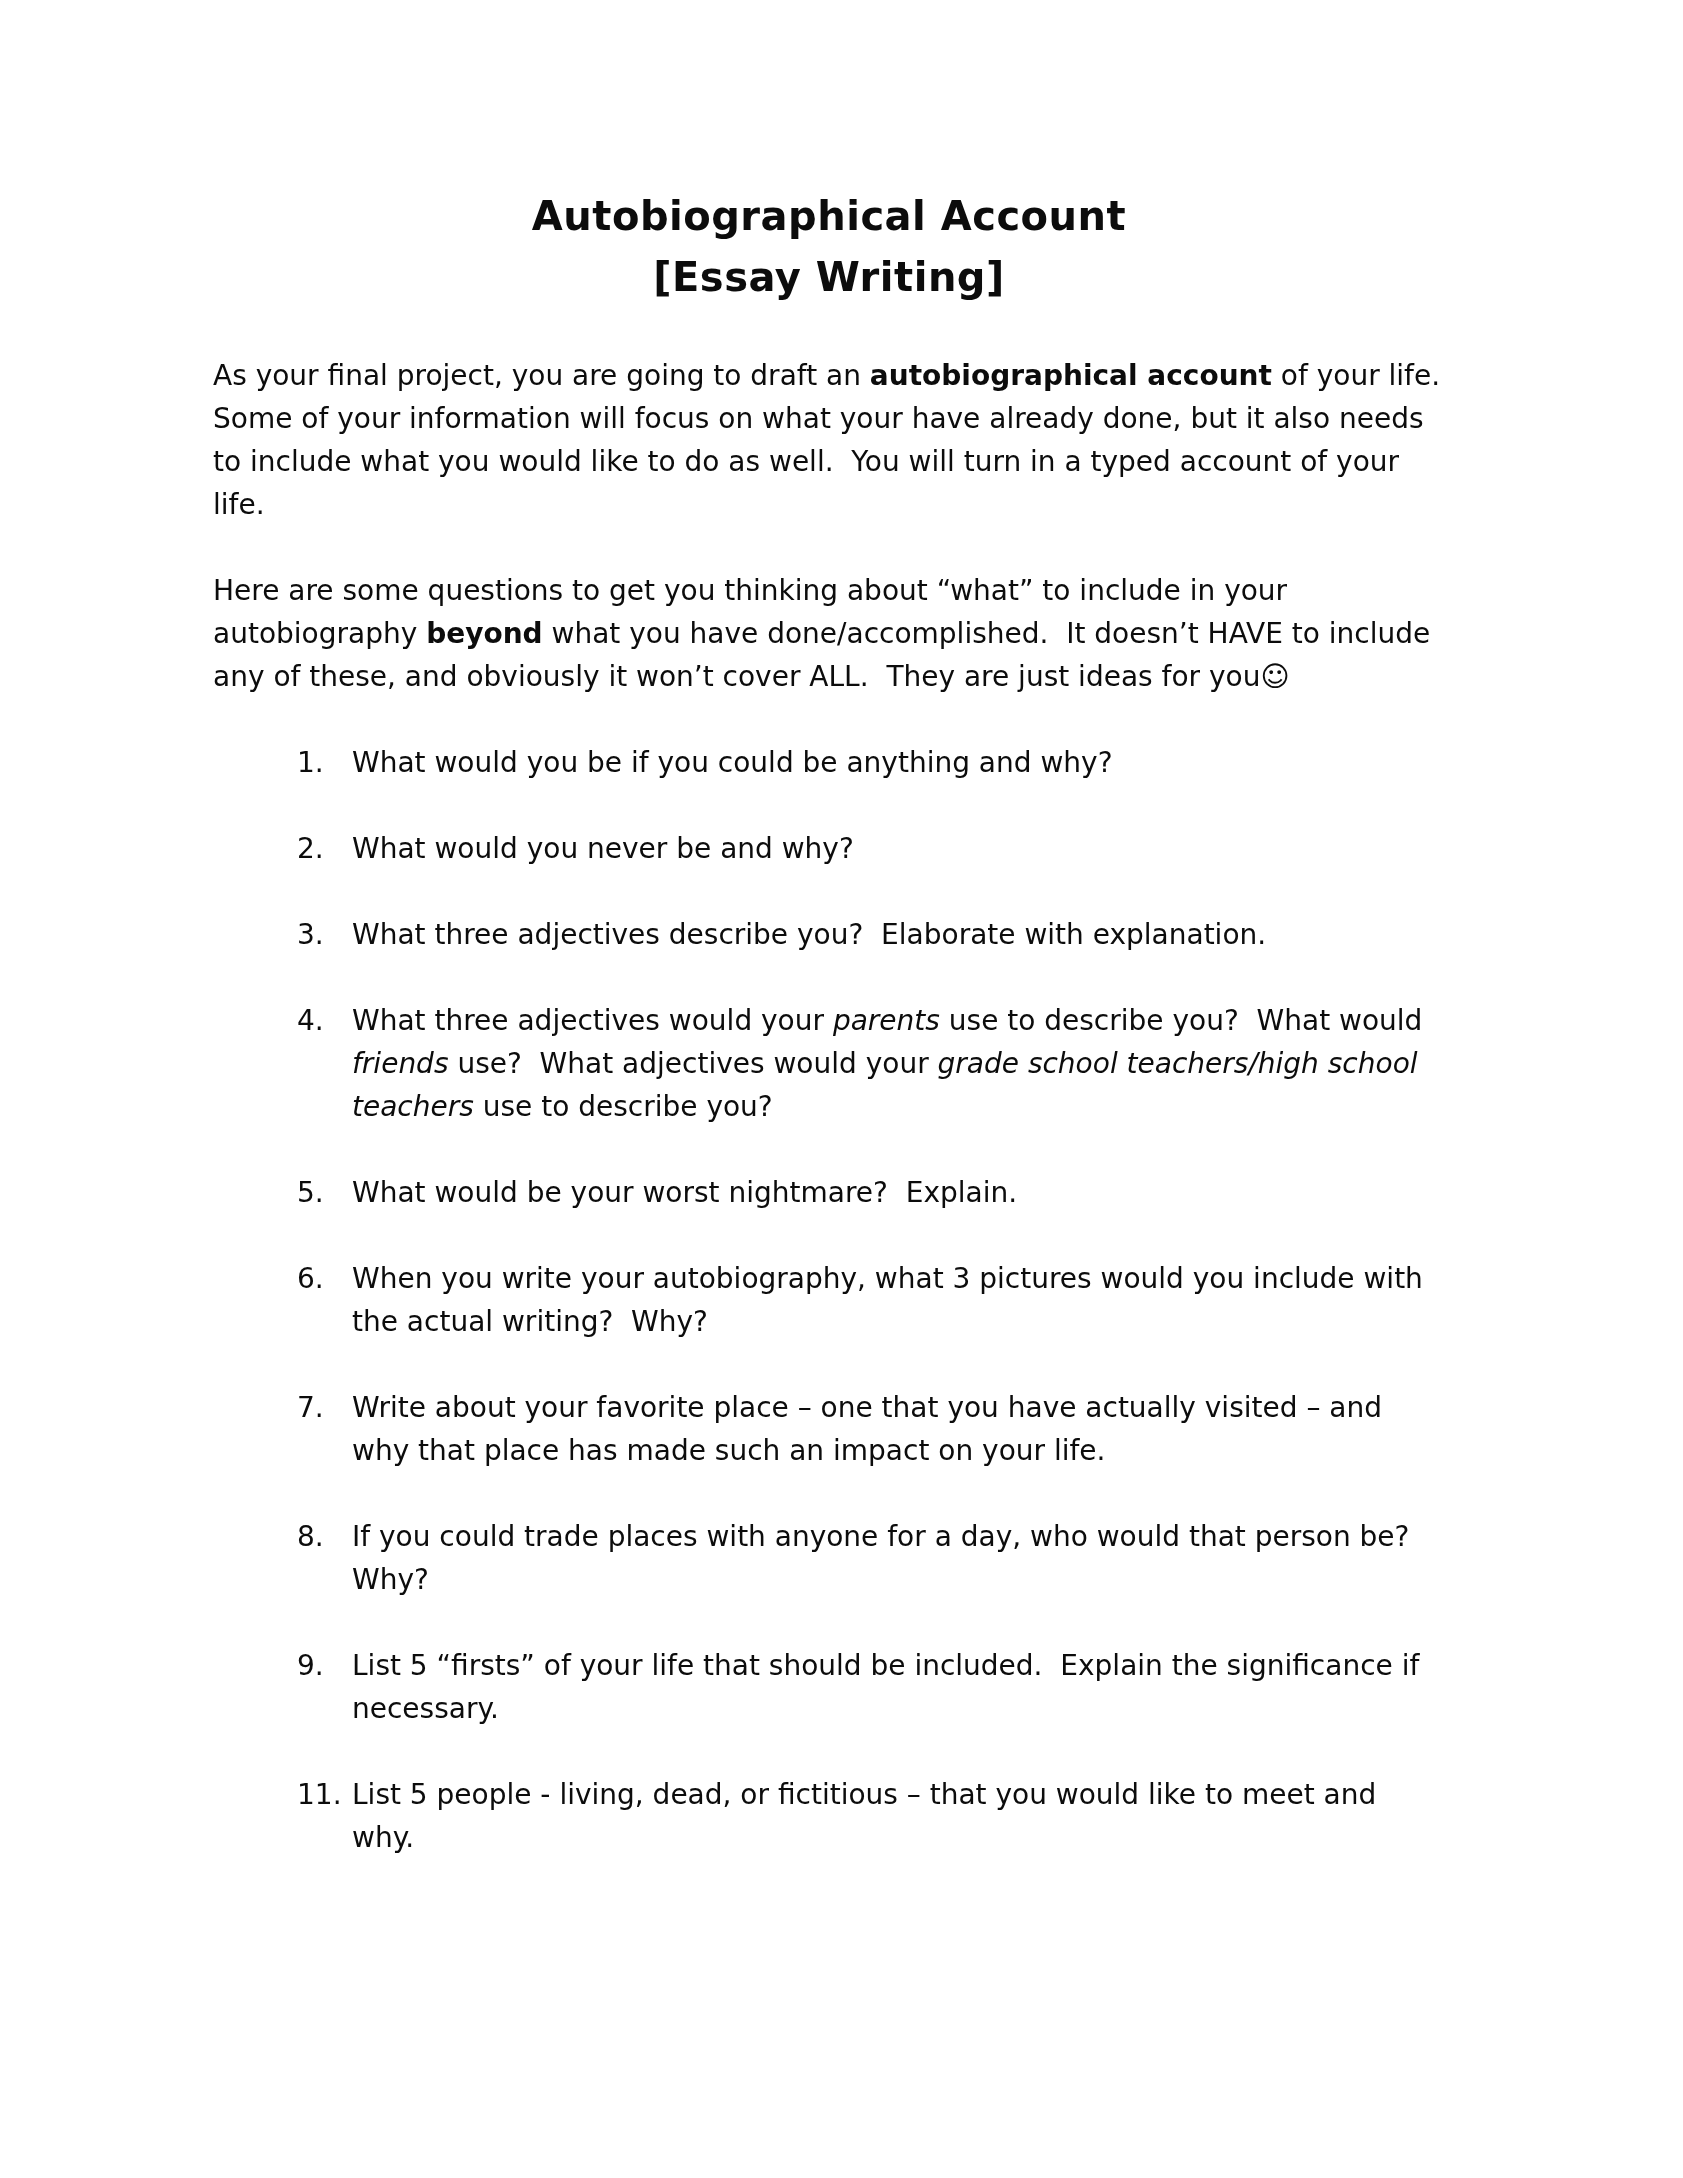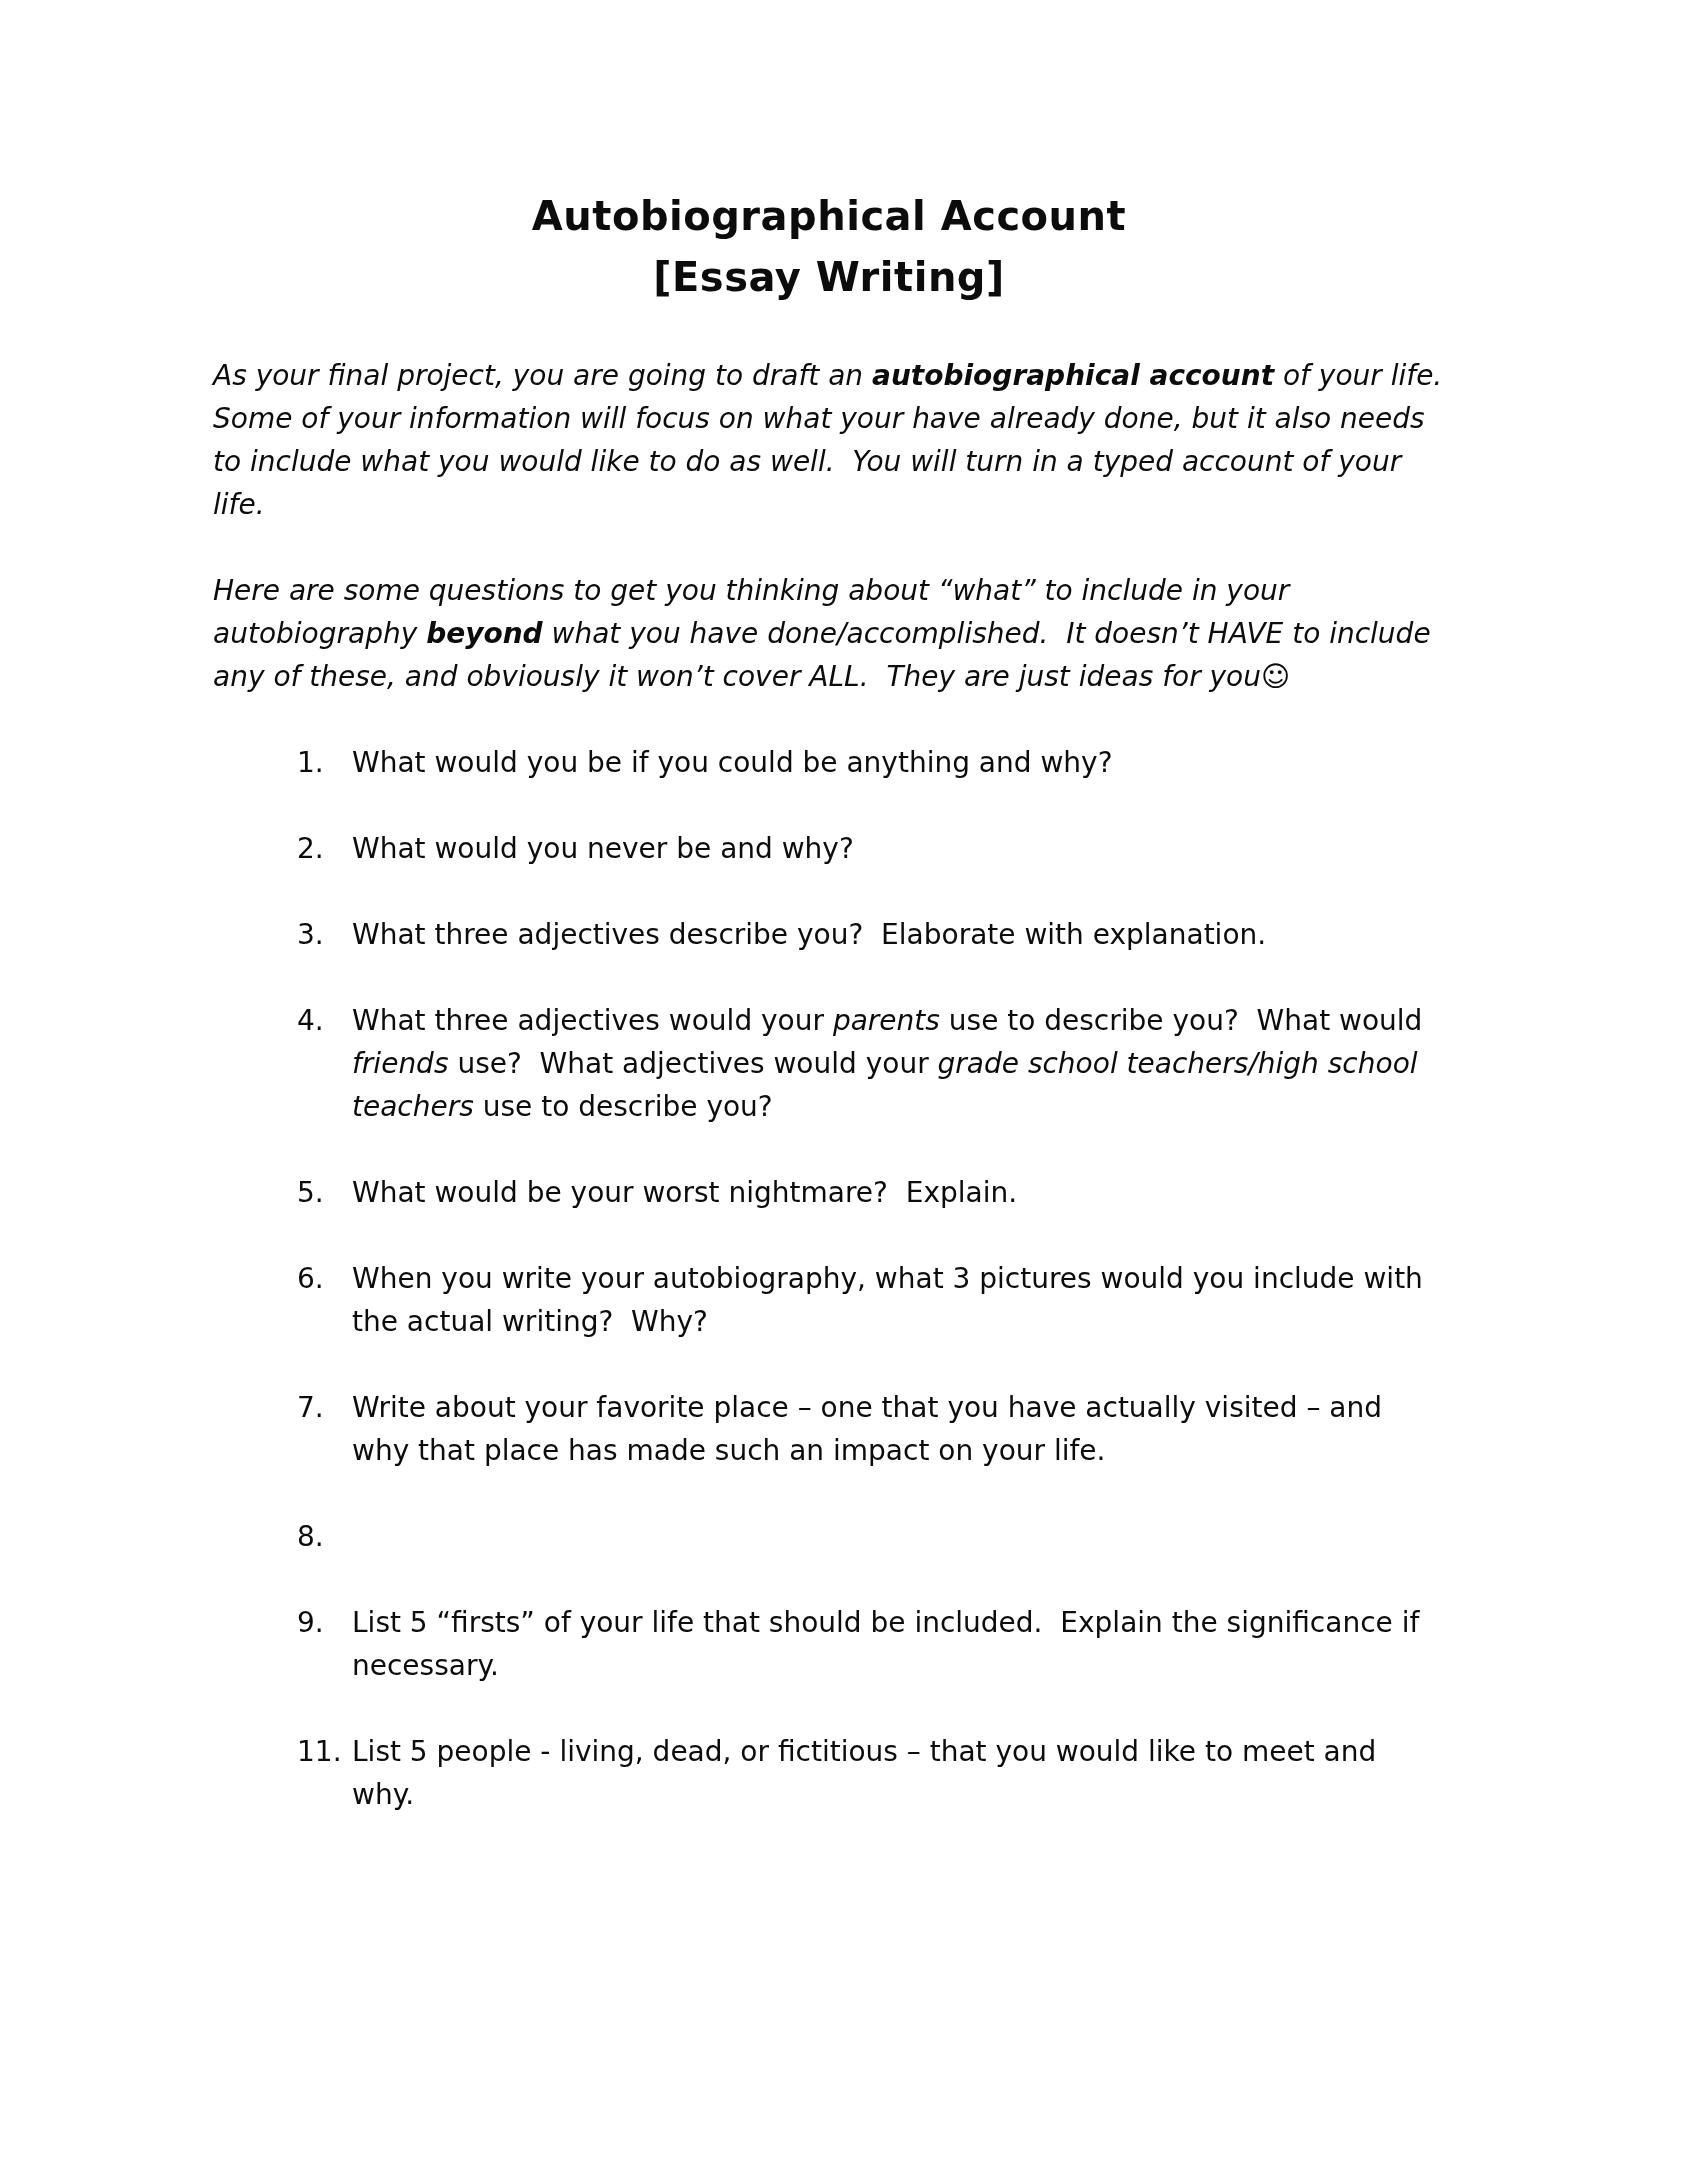--- a/index.html
+++ b/index.html
@@ -26,21 +26,20 @@
     text-align: center;
     line-height: 61px;
     margin: 0 0 46px 0;
     letter-spacing: 0.5px;
   }
   .body-par {
     font-size: 28px;
     line-height: 43px;
     margin: 16px 0 43px 0;
     white-space: pre-wrap;
-    font-style: italic;
   }
   .question-list {
     list-style: none;
     margin: 0;
     padding: 0;
   }
   .question-item {
     display: flex;
     align-items: flex-start;
     font-size: 28px;
@@ -104,20 +103,21 @@
       <span class="q-text"><span class="">When you write your autobiography, what 3 pictures would you include with the actual writing?  Why?</span></span>
     </li>
 
     <li class="question-item">
       <span class="q-num">7.</span>
       <span class="q-text"><span class="">Write about your favorite place – one that you have actually visited – and why that place has made such an impact on your life.</span></span>
     </li>
 
     <li class="question-item">
       <span class="q-num">8.</span>
+      <span class="q-text"><span class="">If you could trade places with anyone for a day, who would that person be? Why?</span></span>
     </li>
 
     <li class="question-item">
       <span class="q-num">9.</span>
       <span class="q-text"><span class="">List 5 “firsts” of your life that should be included.  Explain the significance if necessary.</span></span>
     </li>
 
 
     <li class="question-item">
       <span class="q-num">11.</span>

